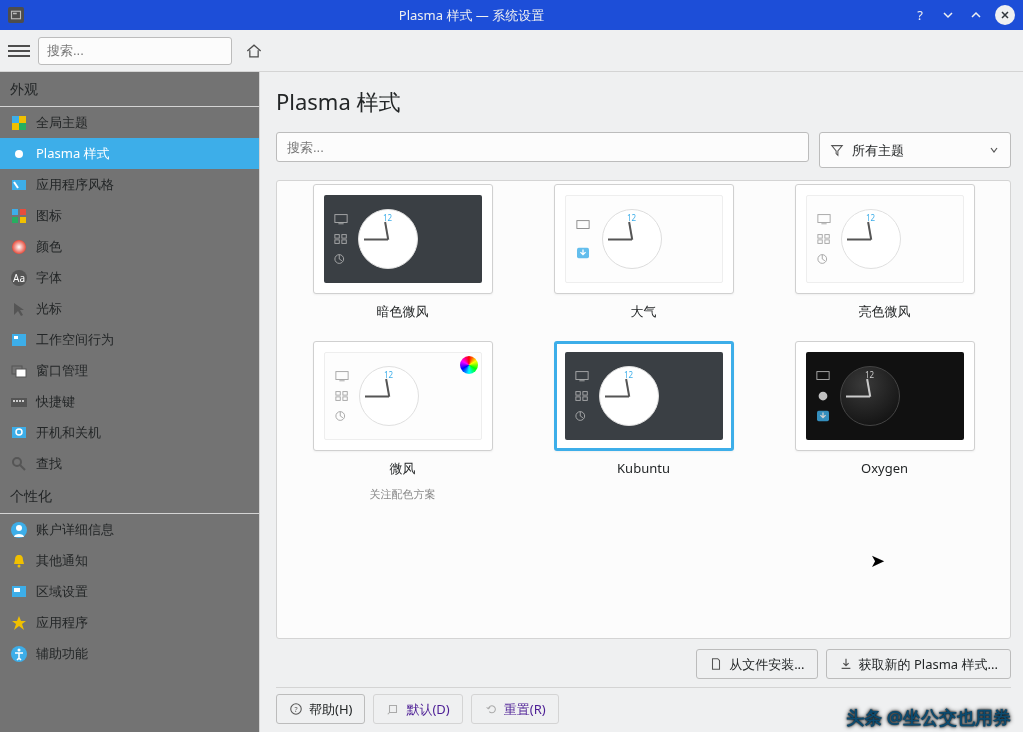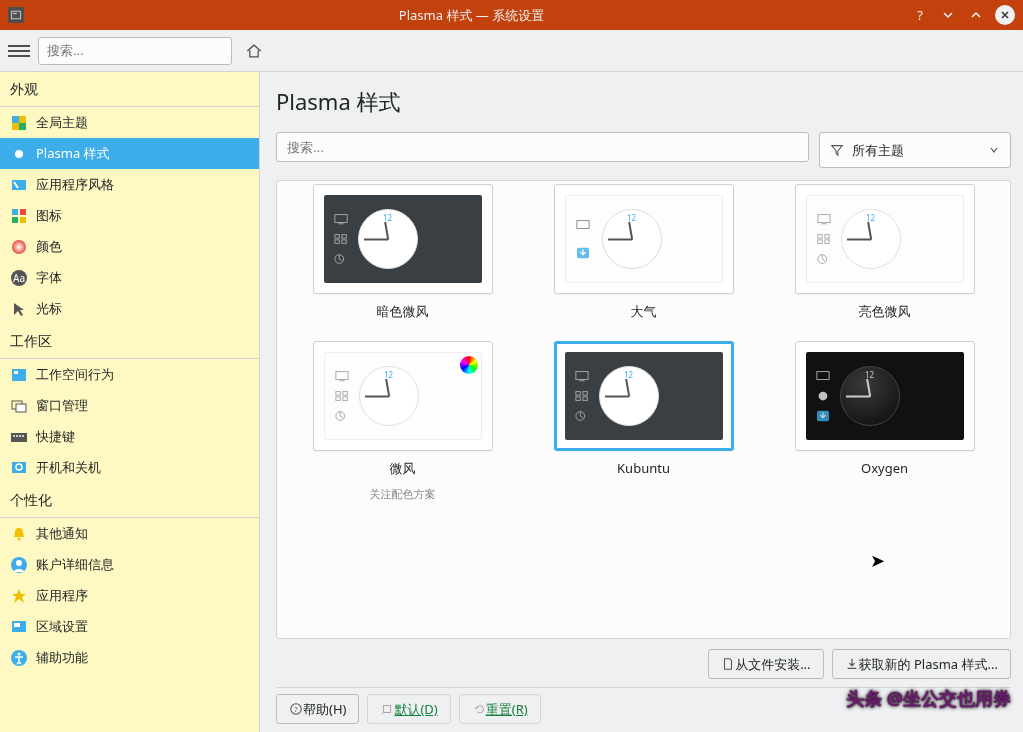--- a/index.html
+++ b/index.html
@@ -1,37 +1,37 @@
 <!DOCTYPE html>
 <html><head>
 <meta charset="utf-8">
 <style>
 * { box-sizing: border-box; margin: 0; padding: 0; }
 body { font-family: "Noto Sans", "DejaVu Sans", sans-serif; font-size: 13px; background: #eff0f1; color: #232627; width: 1023px; height: 732px; overflow: hidden; }
 
 
-.titlebar { height: 30px; background: #c2410c; display: flex; align-items: center; padding: 0 8px; color: #eff0f1; }
+.titlebar { height: 30px; background: #1d4ed8; display: flex; align-items: center; padding: 0 8px; color: #eff0f1; }
 .titlebar .app-icon { width: 16px; height: 16px; background: #4d4d4d; border-radius: 2px; margin-right: 8px; display: flex; align-items: center; justify-content: center; }
 .titlebar .app-icon svg { width: 12px; height: 12px; }
 .titlebar .title { flex: 1; text-align: center; font-size: 13px; }
 .titlebar .winbtns { display: flex; gap: 10px; align-items: center; }
 .titlebar .winbtn { width: 18px; height: 18px; display: flex; align-items: center; justify-content: center; cursor: pointer; color: #eff0f1; }
 .titlebar .winbtn.close { width: 20px; height: 20px; border-radius: 50%; background: #eff0f1; color: #31363b; }
 
 
 .toolbar { height: 42px; background: #eff0f1; display: flex; align-items: center; padding: 6px 8px; gap: 8px; border-bottom: 1px solid #d4d4d4; }
 .hamburger { width: 22px; height: 22px; display: flex; flex-direction: column; justify-content: center; gap: 3px; cursor: pointer; }
 .hamburger span { height: 2px; background: #4d4d4d; }
 .toolbar input { flex: 0 0 185px; height: 28px; border: 1px solid #bcbcbc; border-radius: 3px; padding: 0 8px; background: #fcfcfc; font-size: 13px; }
 .home-btn { width: 28px; height: 28px; display: flex; align-items: center; justify-content: center; cursor: pointer; }
 
 .main { display: flex; height: calc(732px - 30px - 42px); }
 
 
-.sidebar { width: 260px; background: #fef9c3; border-right: 1px solid #d4d4d4; overflow-y: auto; position: relative; }
+.sidebar { width: 260px; background: #737373; border-right: 1px solid #d4d4d4; overflow-y: auto; position: relative; }
 .sidebar::-webkit-scrollbar { width: 10px; }
 .sidebar::-webkit-scrollbar-thumb { background: #c0c0c0; border-radius: 5px; }
 .sb-header { padding: 7px 10px; font-size: 14px; color: #232627; border-bottom: 1px solid #d4d4d4; font-weight: 400; }
 .sb-item { display: flex; align-items: center; gap: 8px; padding: 6px 10px; cursor: pointer; font-size: 13px; }
 .sb-item.active { background: #3daee9; color: #fff; }
 .sb-icon { width: 18px; height: 18px; flex: 0 0 18px; display: flex; justify-content: center; }
 
 
 .content { flex: 1; display: flex; flex-direction: column; padding: 8px 12px 8px 16px; background: #eff0f1; }
 .page-title { font-size: 22px; font-weight: 400; padding: 6px 0 14px 0; }
@@ -56,25 +56,25 @@
 .clock::after { content: "12"; position: absolute; top: 2px; left: 50%; transform: translateX(-50%); font-size: 8px; color: #3daee9; }
 .clock-dark::after { color: #ccc; }
 .clock .hand { position: absolute; left: 50%; top: 50%; transform-origin: left center; background: #555; height: 1.5px; }
 .clock .h1 { width: 18px; transform: rotate(-100deg); }
 .clock .h2 { width: 24px; transform: rotate(180deg); }
 .theme-name { font-size: 13px; text-align: center; }
 .theme-sub { font-size: 11px; color: #888; text-align: left; }
 .color-wheel { width: 18px; height: 18px; border-radius: 50%; background: conic-gradient(red,yellow,lime,cyan,blue,magenta,red); position: absolute; top: 14px; right: 14px; }
 
 .action-row { display: flex; justify-content: flex-end; gap: 8px; padding: 10px 0 4px 0; }
-.btn { height: 30px; border: 1px solid #bcbcbc; border-radius: 3px; background: #eff0f1; padding: 0 12px; display: flex; align-items: center; font-size: 13px; cursor: pointer; }
-.btn.disabled { color: #15803d; border-color: #d4d4d4; cursor: default; text-decoration: underline; }
+.btn { height: 30px; border: 1px solid #bcbcbc; border-radius: 3px; background: #eff0f1; padding: 0 12px; display: flex; align-items: center; gap: 6px; font-size: 13px; cursor: pointer; }
+.btn.disabled { color: #4c1d95; border-color: #d4d4d4; cursor: default; }
 .bottom-bar { display: flex; gap: 8px; padding: 6px 0 0 0; border-top: 1px solid #d4d4d4; margin-top: 4px; }
 
-.watermark { position: absolute; bottom: 21px; right: 12px; color: #701a75; font-size: 18px; font-weight: bold; text-shadow: 0 0 4px rgba(0,0,0,0.9), 0 0 2px #000; pointer-events: none; }
+.watermark { position: absolute; bottom: 2px; right: 12px; color: #0c4a6e; font-size: 18px; font-weight: bold; text-shadow: 0 0 4px rgba(0,0,0,0.9), 0 0 2px #000; pointer-events: none; }
 
 .cursor-fake { position: absolute; left: 870px; top: 548px; font-size: 18px; color: #000; pointer-events: none; }
 </style>
 </head>
 <body>
 
 <div class="titlebar">
   <div class="app-icon">
     <svg viewBox="0 0 16 16">
         <rect x="2" y="3" width="12" height="10" fill="none" stroke="#bbb" stroke-width="1.5"></rect>
@@ -220,21 +220,20 @@
               <radialGradient id="cw">
                 <stop offset="0" stop-color="#fff"></stop>
                 <stop offset="1" stop-color="#e74c3c"></stop>
               </radialGradient>
             </defs>
             <path d="M4 3 L4 15 L8 11 L11 16 L13 15 L10 10 L14 10 Z" fill="#555"></path>
           </svg>
         </span>
         <span>光标</span>
       </div>
-      <div class="sb-header">工作区</div>
       <div class="sb-item">
         <span class="sb-icon">
           <svg width="18" height="18" viewBox="0 0 18 18">
             <defs>
               <radialGradient id="cw">
                 <stop offset="0" stop-color="#fff"></stop>
                 <stop offset="1" stop-color="#e74c3c"></stop>
               </radialGradient>
             </defs>
             <rect x="2" y="3" width="14" height="12" fill="#3daee9"></rect>
@@ -284,36 +283,36 @@
                 <stop offset="0" stop-color="#fff"></stop>
                 <stop offset="1" stop-color="#e74c3c"></stop>
               </radialGradient>
             </defs>
             <rect x="2" y="3" width="14" height="11" fill="#3daee9"></rect>
             <circle cx="9" cy="8" r="3" fill="none" stroke="#fff" stroke-width="1.5"></circle>
           </svg>
         </span>
         <span>开机和关机</span>
       </div>
+      <div class="sb-item">
+        <span class="sb-icon">
+          <svg width="18" height="18" viewBox="0 0 18 18">
+            <defs>
+              <radialGradient id="cw">
+                <stop offset="0" stop-color="#fff"></stop>
+                <stop offset="1" stop-color="#e74c3c"></stop>
+              </radialGradient>
+            </defs>
+            <circle cx="7" cy="7" r="4" fill="none" stroke="#555" stroke-width="2"></circle>
+            <path d="M10 10 L15 15" stroke="#555" stroke-width="2"></path>
+          </svg>
+        </span>
+        <span>查找</span>
+      </div>
       <div class="sb-header">个性化</div>
-      <div class="sb-item">
-        <span class="sb-icon">
-          <svg width="18" height="18" viewBox="0 0 18 18">
-            <defs>
-              <radialGradient id="cw">
-                <stop offset="0" stop-color="#fff"></stop>
-                <stop offset="1" stop-color="#e74c3c"></stop>
-              </radialGradient>
-            </defs>
-            <path d="M9 3 C6 3 5 5 5 8 L4 12 H14 L13 8 C13 5 12 3 9 3 Z" fill="#f0c000"></path>
-            <circle cx="9" cy="14" r="1.5" fill="#f0c000"></circle>
-          </svg>
-        </span>
-        <span>其他通知</span>
-      </div>
       <div class="sb-item">
         <span class="sb-icon">
           <svg width="18" height="18" viewBox="0 0 18 18">
             <defs>
               <radialGradient id="cw">
                 <stop offset="0" stop-color="#fff"></stop>
                 <stop offset="1" stop-color="#e74c3c"></stop>
               </radialGradient>
             </defs>
             <circle cx="9" cy="9" r="8" fill="#3daee9"></circle>
@@ -325,39 +324,54 @@
       </div>
       <div class="sb-item">
         <span class="sb-icon">
           <svg width="18" height="18" viewBox="0 0 18 18">
             <defs>
               <radialGradient id="cw">
                 <stop offset="0" stop-color="#fff"></stop>
                 <stop offset="1" stop-color="#e74c3c"></stop>
               </radialGradient>
             </defs>
-            <path d="M9 2 L11 7 L16 7 L12 10 L14 16 L9 12 L4 16 L6 10 L2 7 L7 7 Z" fill="#f0c000"></path>
-          </svg>
-        </span>
-        <span>应用程序</span>
+            <path d="M9 3 C6 3 5 5 5 8 L4 12 H14 L13 8 C13 5 12 3 9 3 Z" fill="#f0c000"></path>
+            <circle cx="9" cy="14" r="1.5" fill="#f0c000"></circle>
+          </svg>
+        </span>
+        <span>其他通知</span>
       </div>
       <div class="sb-item">
         <span class="sb-icon">
           <svg width="18" height="18" viewBox="0 0 18 18">
             <defs>
               <radialGradient id="cw">
                 <stop offset="0" stop-color="#fff"></stop>
                 <stop offset="1" stop-color="#e74c3c"></stop>
               </radialGradient>
             </defs>
             <rect x="2" y="3" width="14" height="11" fill="#3daee9"></rect>
             <rect x="4" y="5" width="6" height="4" fill="#fff"></rect>
           </svg>
         </span>
         <span>区域设置</span>
+      </div>
+      <div class="sb-item">
+        <span class="sb-icon">
+          <svg width="18" height="18" viewBox="0 0 18 18">
+            <defs>
+              <radialGradient id="cw">
+                <stop offset="0" stop-color="#fff"></stop>
+                <stop offset="1" stop-color="#e74c3c"></stop>
+              </radialGradient>
+            </defs>
+            <path d="M9 2 L11 7 L16 7 L12 10 L14 16 L9 12 L4 16 L6 10 L2 7 L7 7 Z" fill="#f0c000"></path>
+          </svg>
+        </span>
+        <span>应用程序</span>
       </div>
       <div class="sb-item">
         <span class="sb-icon">
           <svg width="18" height="18" viewBox="0 0 18 18">
             <defs>
               <radialGradient id="cw">
                 <stop offset="0" stop-color="#fff"></stop>
                 <stop offset="1" stop-color="#e74c3c"></stop>
               </radialGradient>
             </defs>

